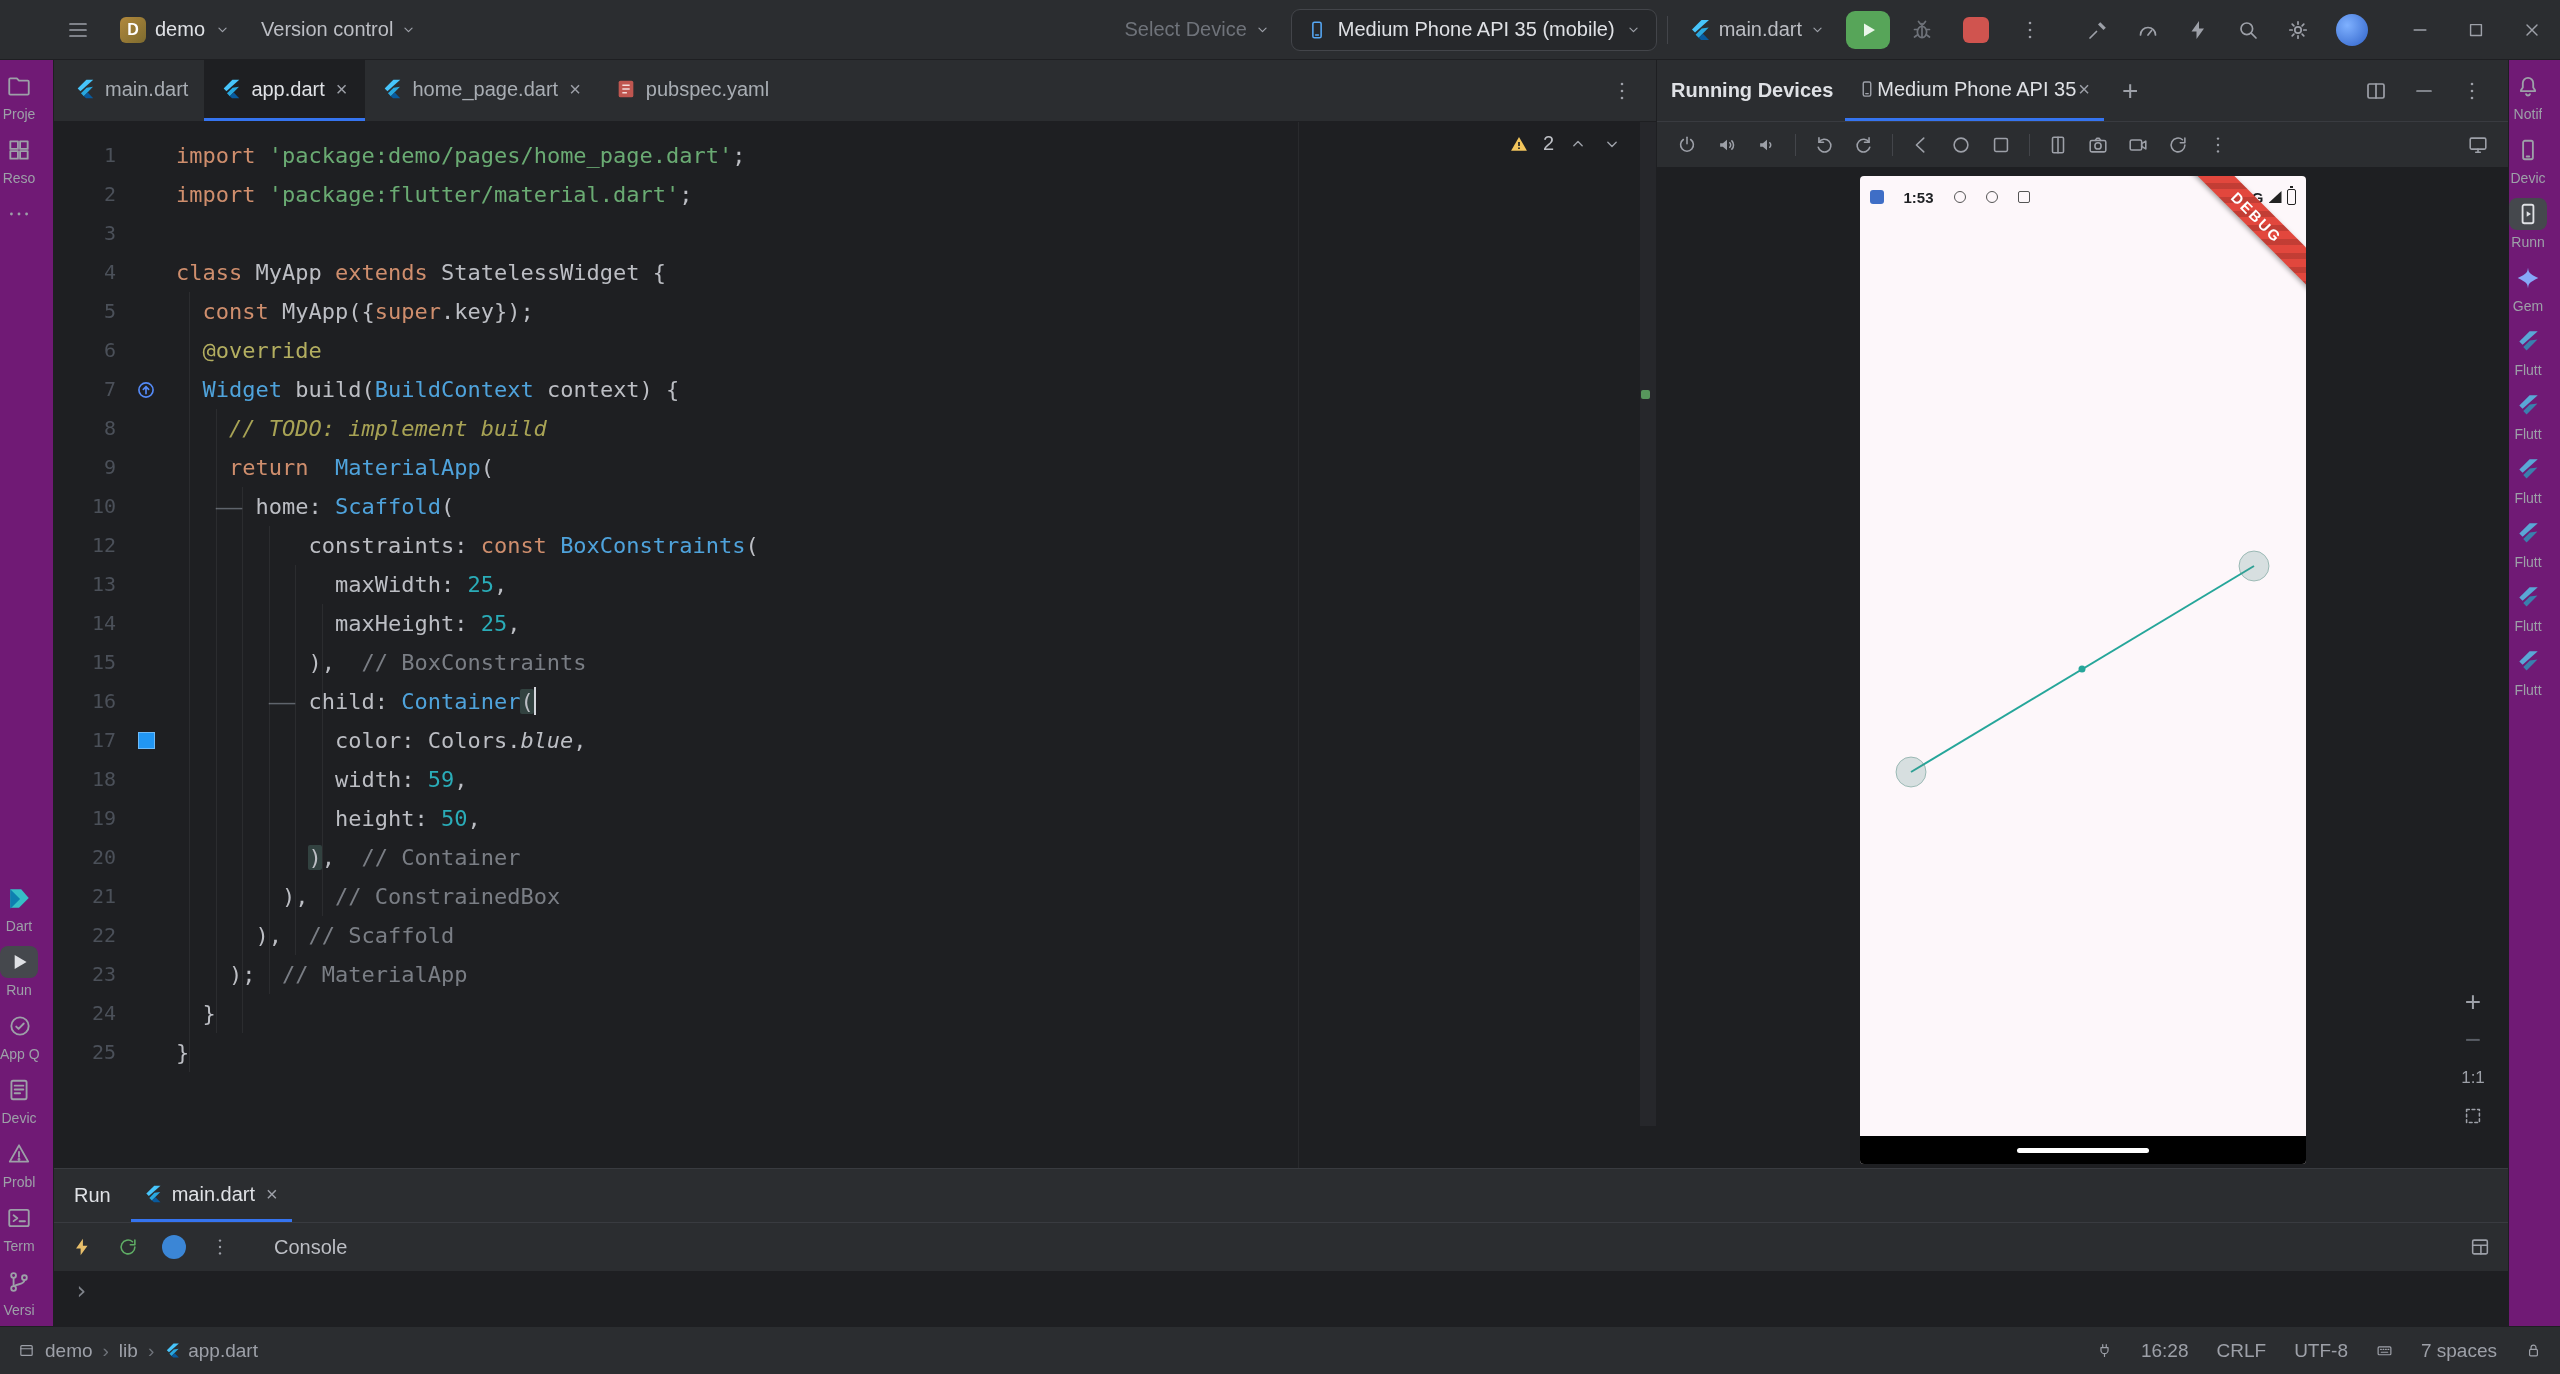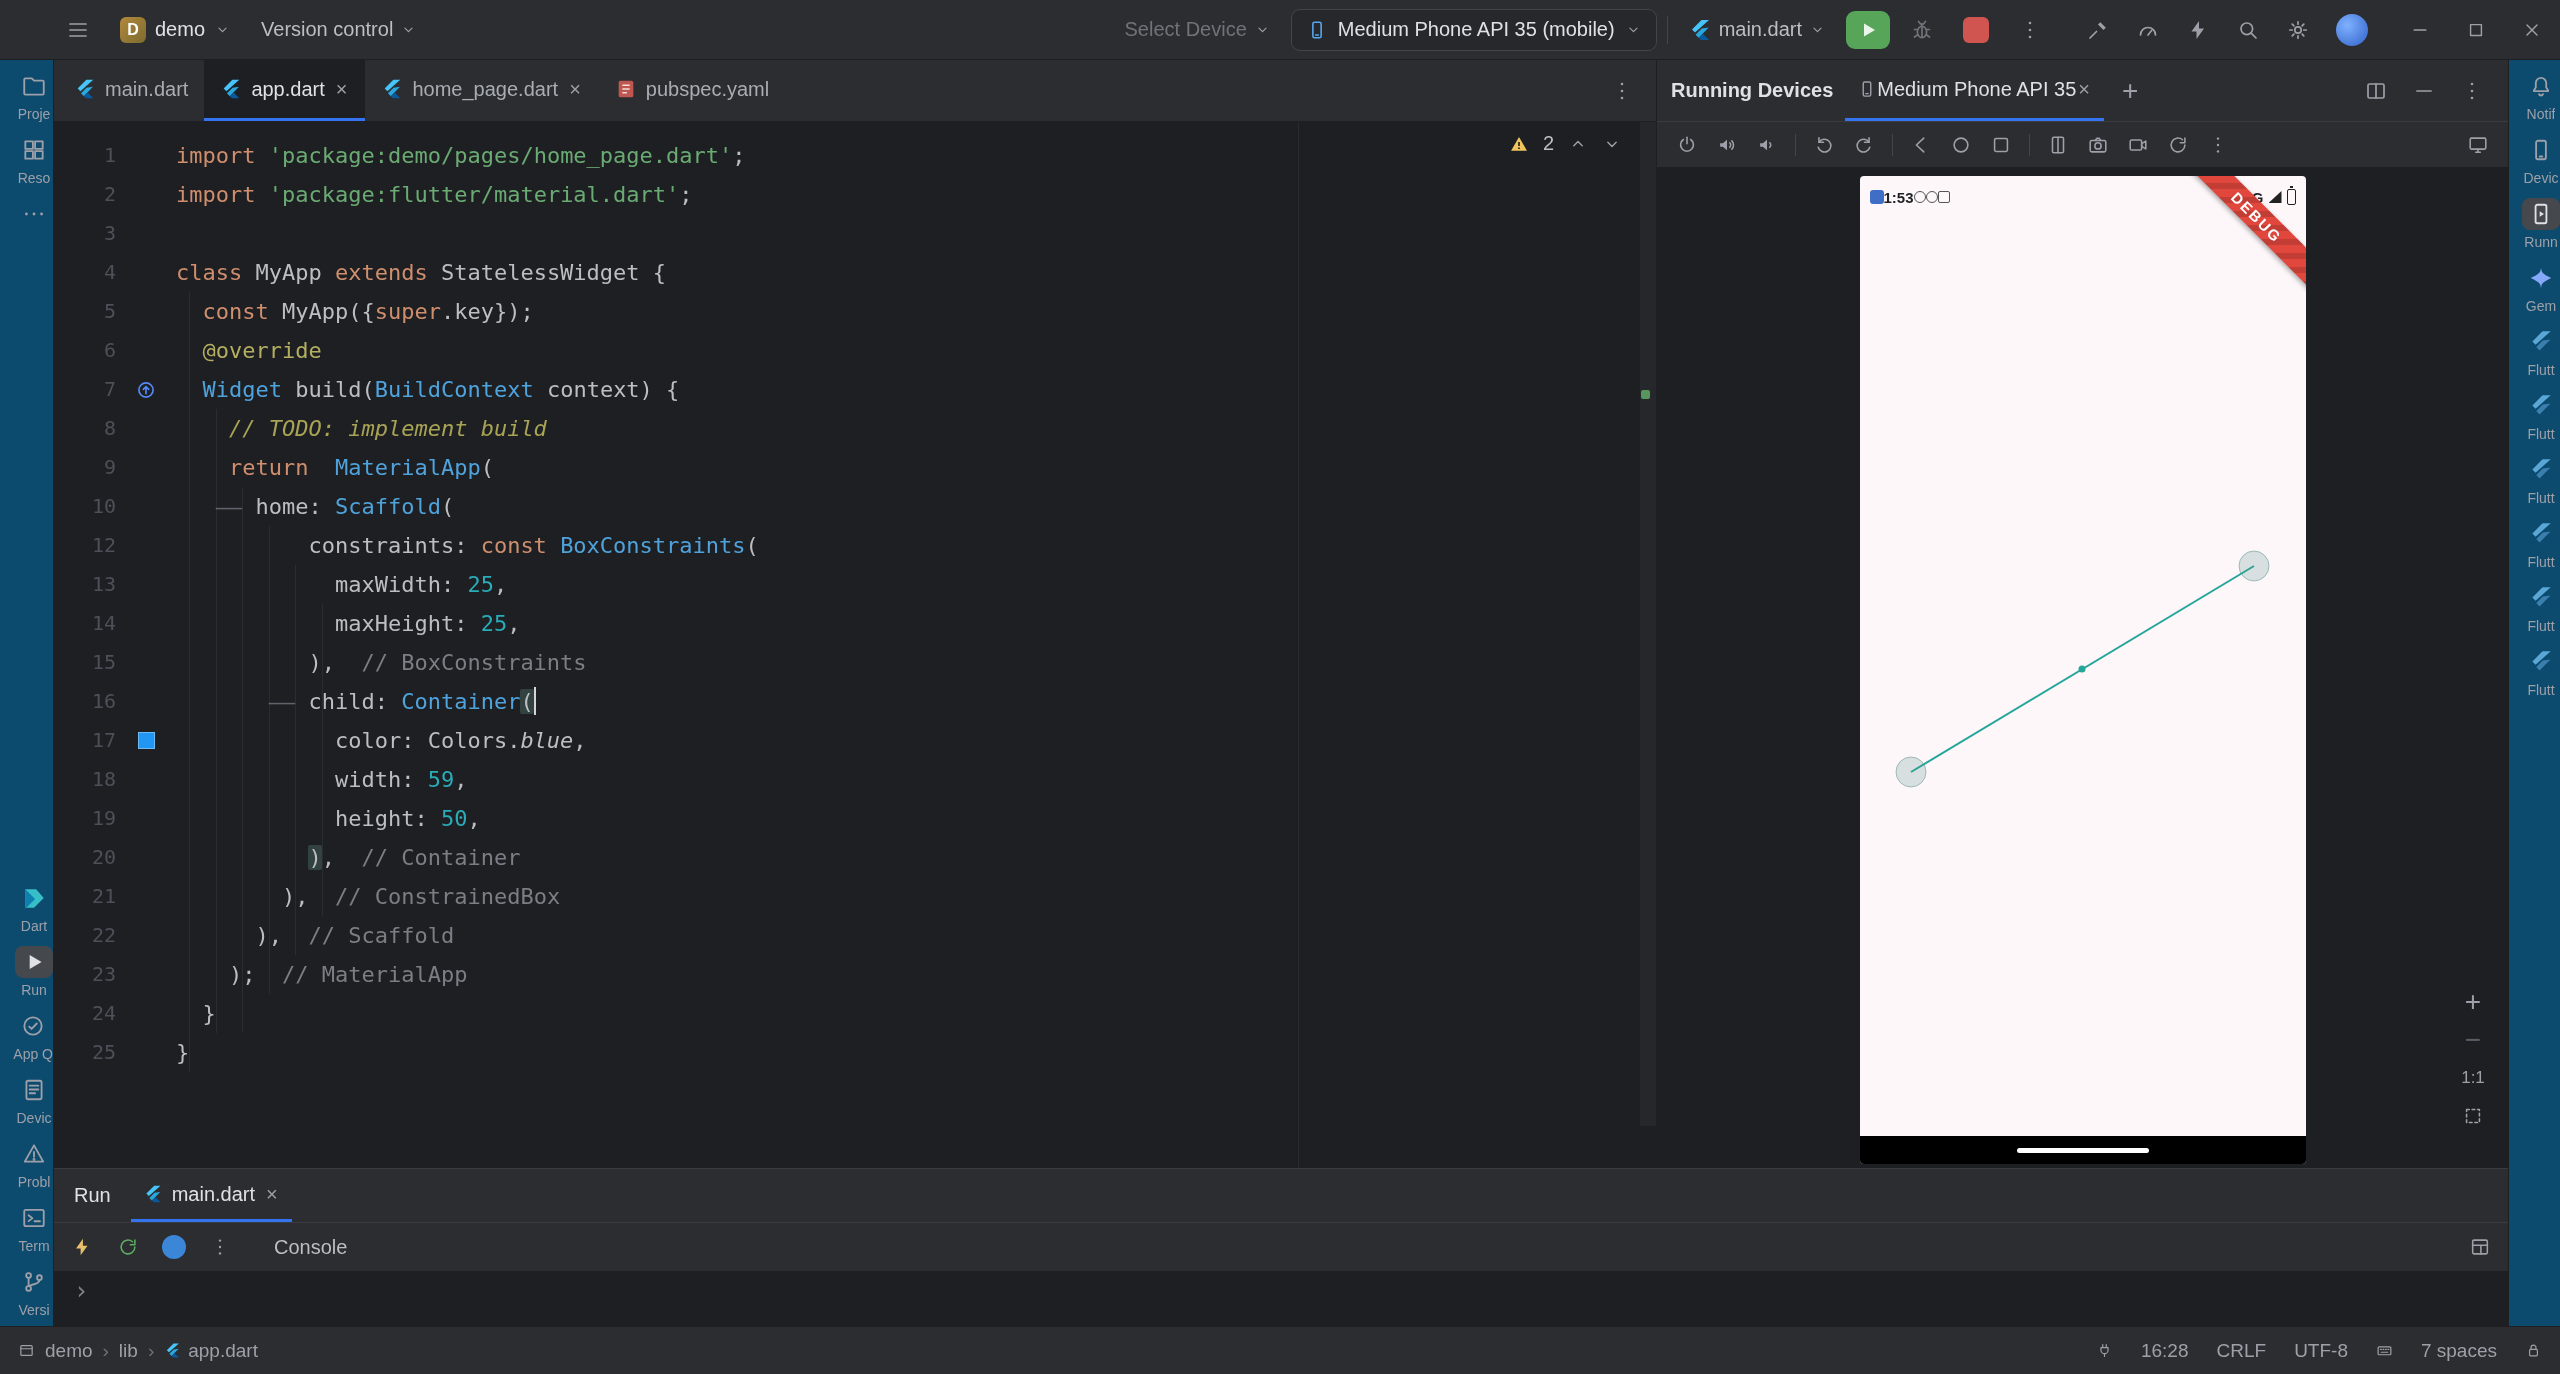--- a/index.html
+++ b/index.html
@@ -32,21 +32,21 @@
 .stop-sq{width:26px;height:26px;border-radius:6px;background:#d0544f;display:inline-block}
 .tb-group{display:flex;align-items:center;gap:6px;margin-left:14px}
 .avatar{width:32px;height:32px;border-radius:50%;margin-left:6px;
   background:radial-gradient(circle at 35% 35%,#7fb1ff,#2f62c9)}
 .win-controls{display:flex;height:60px;margin-left:14px}
 .win-btn{width:56px;height:60px;display:flex;align-items:center;justify-content:center;color:#9da0a8}
 .win-btn .icon{width:20px;height:20px}
 
 
 .content-row{flex:1;display:flex;min-height:0}
-.rail{width:54px;background:#0c4a6e;display:flex;flex-direction:column;align-items:flex-end;
+.rail{width:54px;background:#701a75;display:flex;flex-direction:column;align-items:flex-start;
   padding:10px 0 8px;gap:12px;flex:none}
 .rail-left{border-right:1px solid #1e1f22}
 .rail-right{width:52px;border-left:1px solid #1e1f22}
 .rail-spacer{flex:1}
 .rail-item{display:flex;flex-direction:column;align-items:center;gap:4px;color:#9da0a8;cursor:pointer}
 .rail-icon{width:38px;height:32px;border-radius:8px;display:flex;align-items:center;justify-content:center}
 .rail-icon svg{width:26px;height:26px}
 .rail-item.active .rail-icon{background:#45484d;color:#dfe1e5}
 .rail-label{font-size:14px;max-width:50px;overflow:hidden;white-space:nowrap}
 .center-col{flex:1;display:flex;flex-direction:column;min-width:0}
@@ -88,21 +88,21 @@
 .dp-tab{display:flex;align-items:center;padding:0 12px;color:#dfe1e5;border-bottom:3px solid #3574f0}
 .dp-tab .icon{width:20px;height:20px;color:#9da0a8}
 .dp-plus{display:flex;align-items:center;font-size:28px;color:#9da0a8;padding:0 6px}
 .dp-hright{margin-left:auto;display:flex;align-items:center;gap:4px}
 .dp-toolbar{height:46px;background:#2b2d30;border-bottom:1px solid #1e1f22;display:flex;align-items:center;gap:4px;padding:0 12px;color:#9da0a8}
 .icon-btn.sm2{width:36px;height:36px}
 .icon-btn.sm2 .icon{width:22px;height:22px}
 .sep-sm{height:22px;margin:0 6px}
 .dp-canvas{flex:1;position:relative;padding-top:8px}
 .phone{width:446px;height:988px;margin:0 auto;position:relative;background:#fdf7fa;border-radius:4px;overflow:hidden}
-.p-status{height:26px;display:flex;align-items:center;padding:16px 10px 0;color:#1f2124;font-size:15px;font-weight:600;gap:0}
+.p-status{height:26px;display:flex;align-items:center;padding:16px 10px 0;color:#1f2124;font-size:15px;font-weight:600;gap:20px}
 .p-blue{width:14px;height:14px;border-radius:3px;background:#3f6ec6}
 .p-mini{width:12px;height:12px;border:1.5px solid #555;border-radius:50%}
 .p-mini.sq{border-radius:2px}
 .p-right{margin-left:auto;display:flex;align-items:center;gap:5px}
 .sig{width:13px;height:12px;background:#222;clip-path:polygon(100% 0,100% 100%,0 100%)}
 .batt{width:9px;height:16px;border:1.5px solid #222;border-radius:2px;position:relative}
 .batt::after{content:"";position:absolute;left:2px;top:-4px;right:2px;height:2px;background:#222}
 .ribbon{position:absolute;top:28px;right:-46px;width:190px;height:26px;transform:rotate(45deg);
   background:#e2473d;background-image:repeating-linear-gradient(135deg,rgba(0,0,0,.14) 0 6px,transparent 6px 14px);
   color:#fff;font-size:15px;font-weight:700;letter-spacing:2px;display:flex;align-items:center;justify-content:center;

